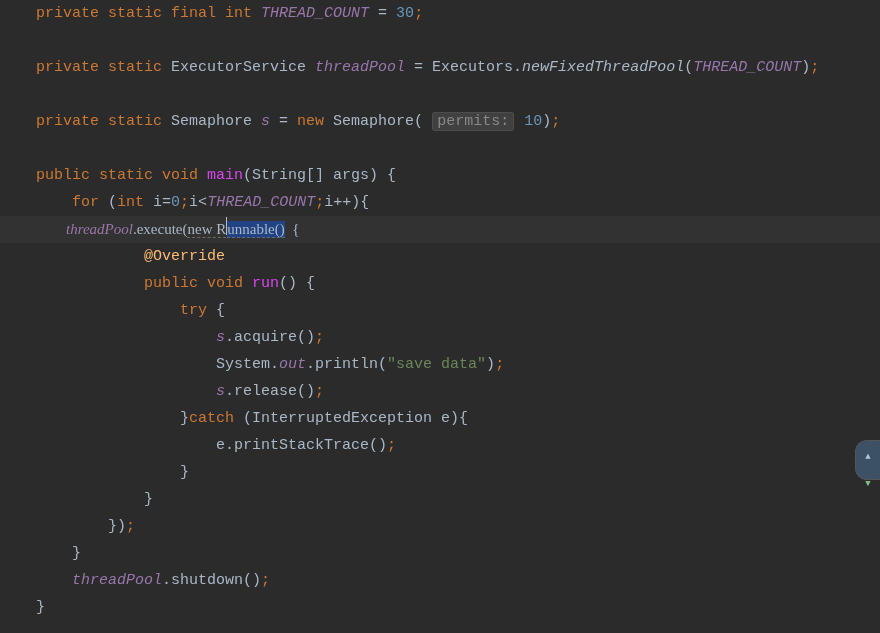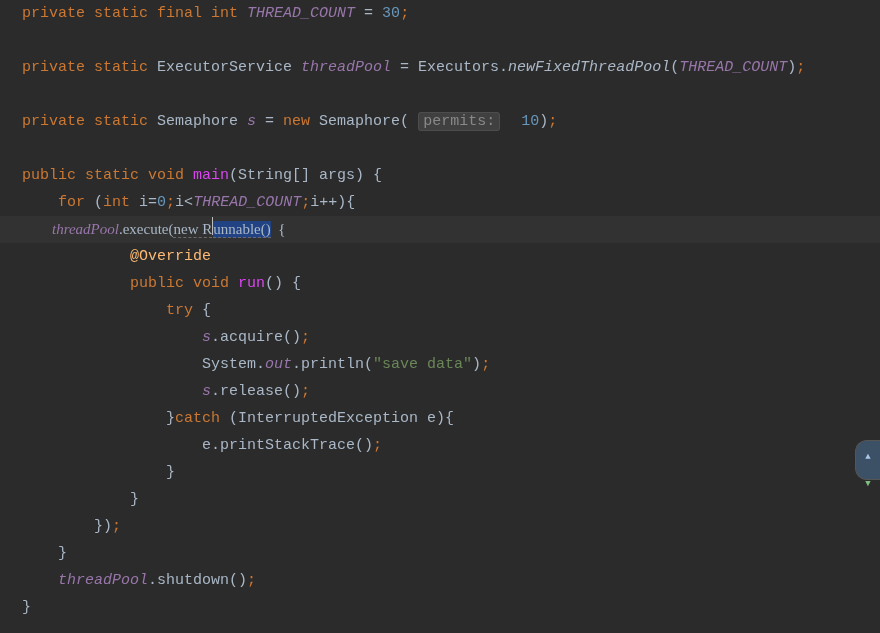--- a/index.html
+++ b/index.html
@@ -8,38 +8,38 @@
     font-family: "Consolas","Monaco","Courier New",monospace;
     font-size:15px;
     color:#a9b7c6;
     width:880px;
     height:633px;
     overflow:hidden;
     position:relative;
     line-height:27px;
   }
   .editor { padding:0 0 0 0; }
-  .line { white-space:pre; padding-left:22px; height:27px; }
+  .line { white-space:pre; padding-left:36px; height:27px; }
   .line.hl { background:#323232;font-family:Liberation Serif, serif; }
   .kw   { color:#cc7832; }         
   .ital { font-style:italic; }
   .num  { color:#6897bb; }         
   .fld  { color:#9876aa; font-style:italic; }   
   .constf { color:#9876aa; font-style:italic; } 
   .mthd { color:#d946ef; }         
   .stm  { font-style:italic;margin-top:36px; }     
   .ann  { color:#fdba74; }         
   .str  { color:#6a8759; }         
   .hintbox {
     background:#404040;
     border:1px solid #4d4d4d;
     border-radius:3px;
     padding:0 4px 0 4px;
     color:#888;
-    margin-right:12px;
+    margin-right:1px;
   }
   .hl-sel {
     background:#214283;
     border-bottom:1px dashed #6a6a6a;
   }
   .underdash { border-bottom:1px dashed #6a6a6a; }
   .caret {
     display:inline-block;
     width:1px;
     height:18px;

